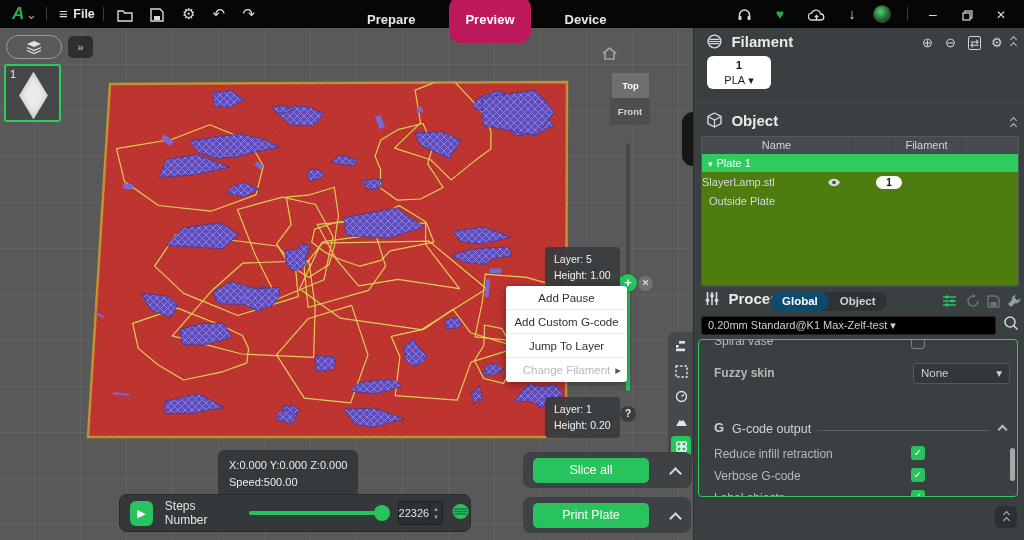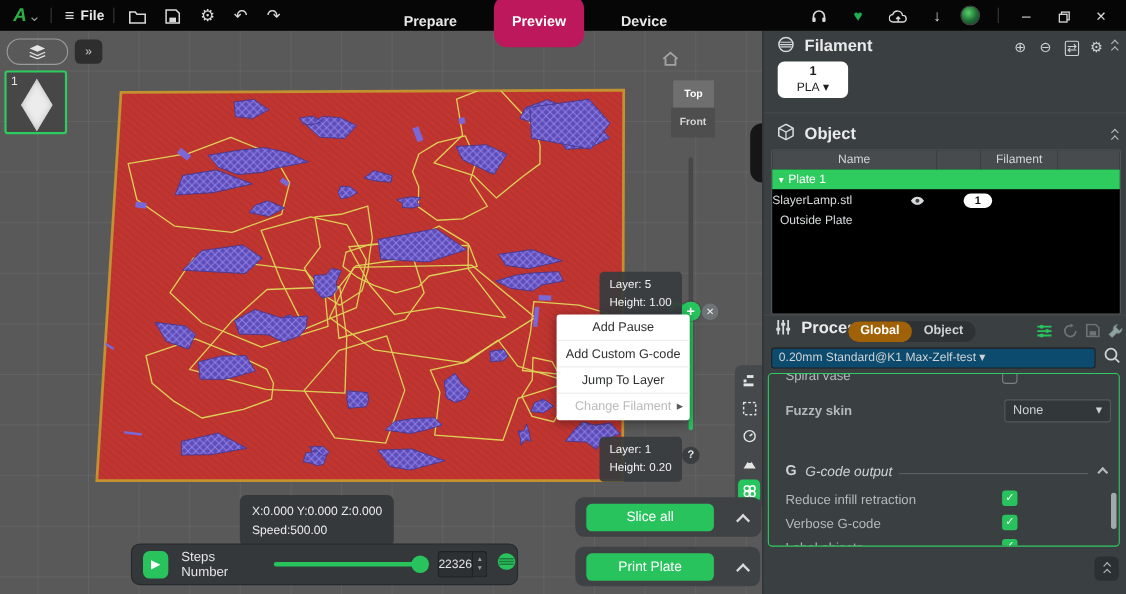--- a/index.html
+++ b/index.html
@@ -87,46 +87,46 @@
   .circ-plus::before{content:"⊕";} .circ-minus::before{content:"⊖";}
   .swap::before{content:"⇄";font-size:11px;border:1px solid #cfd3d4;border-radius:2px;padding:0 1px;}
   .gear2::before{content:"⚙";}
   .dbl-chev-up{display:inline-flex;flex-direction:column;gap:1px;}
   .dbl-chev-up i{width:5px;height:5px;border-left:1.5px solid #b9bdbe;border-top:1.5px solid #b9bdbe;transform:rotate(45deg);display:block;}
   #fil-card{left:13px;top:28px;width:64px;height:33px;background:#fff;border-radius:6px;color:#1c1c1c;text-align:center;font-size:11px;line-height:1.3;padding-top:2px;}
   #fil-card b{font-size:11.5px;}
   .sel-caret::after{content:"▾";margin-left:3px;}
   .panel-div{position:absolute;left:0;width:331px;height:1px;background:#45494b;}
   
-  #obj-box{left:7px;top:108px;width:318px;height:150px;background:#000000;border:1px solid #55595b;border-radius:2px;font-size:11px;}
+  #obj-box{left:7px;top:108px;width:318px;height:150px;background:#4d7c0f;border:1px solid #55595b;border-radius:2px;font-size:11px;}
   #obj-head{display:flex;background:#474b4e;height:17px;line-height:17px;color:#d2d5d6;}
   #obj-head div{border-right:1px solid #3c4042;text-align:center;}
   .col-name{width:150px;} .col-eye{width:40px;} .col-fil{width:70px;} .col-x{width:56px;border-right:none!important;}
   .obj-row{height:18px;line-height:18px;display:flex;align-items:center;color:#d8dadb;}
   .obj-row.selected{background:#2ecb5f;color:#fff;}
   .row-caret::before{content:"▾";font-size:9px;margin:0 4px 0 6px;}
   .fil-pill{width:26px;height:13px;background:#fff;border-radius:7px;color:#111;font-size:10px;font-weight:700;text-align:center;line-height:13px;}
   
   #scope-toggle{position:absolute;left:77px;top:2px;display:flex;background:#2e3234;border-radius:10px;overflow:hidden;height:19px;}
   .scope{font-size:11.5px;font-weight:700;padding:0 11px;line-height:19px;color:#cfd3d4;}
-  .scope.active{background:#a16207;color:#fff;border-radius:10px;}
+  .scope.active{background:#0c4a6e;color:#fff;border-radius:10px;}
   #preset-row{left:7px;top:287px;width:318px;height:20px;display:flex;align-items:center;gap:7px;}
-  #preset-select{flex:1;height:19px;background:#0c4a6e;border:1px solid #1e2122;border-radius:3px;color:#ced2d3;font-size:11px;line-height:17px;padding:0 6px;display:flex;justify-content:flex-start;align-items:center;}
+  #preset-select{flex:1;height:19px;background:#000000;border:1px solid #1e2122;border-radius:3px;color:#ced2d3;font-size:11px;line-height:17px;padding:0 6px;display:flex;justify-content:flex-start;align-items:center;}
   
   #settings-box{left:4px;top:311px;width:320px;height:158px;border:1px solid #2ecb5f;border-radius:4px;overflow:hidden;background:#3a3f41;}
   .set-row{position:absolute;left:0;width:318px;height:22px;}
   .set-label{position:absolute;left:15px;top:3px;font-size:12px;color:#b4b9ba;}
   .chk{position:absolute;left:212px;width:14px;height:14px;border-radius:3px;}
   .chk.on{background:#28c35c;color:#fff;font-size:10px;text-align:center;line-height:14px;}
   .chk.on::before{content:"✓";}
   .chk.off{border:1px solid #7c8183;background:transparent;}
   .set-select{position:absolute;left:214px;top:1px;width:97px;height:21px;background:#32373a;border:1px solid #545a5c;border-radius:3px;color:#cdd1d2;font-size:11.5px;line-height:19px;padding:0 7px;display:flex;justify-content:space-between;align-items:center;}
   #grp-row{position:absolute;left:0;top:78px;width:318px;height:22px;}
   #grp-g{position:absolute;left:15px;top:2px;font-weight:700;font-size:13px;color:#cfd3d4;}
-  #grp-label{position:absolute;left:33px;top:4px;font-size:12.5px;color:#cfd3d4;font-style:italic;}
+  #grp-label{position:absolute;left:33px;top:4px;font-size:12.5px;color:#cfd3d4;}
   #grp-line{position:absolute;left:118px;top:12px;width:172px;height:1px;background:#5a5f61;}
   #grp-chev{position:absolute;left:300px;top:8px;width:7px;height:7px;border-left:2px solid #b6babb;border-top:2px solid #b6babb;transform:rotate(45deg);}
   #set-scrollbar{position:absolute;left:311px;top:108px;width:5px;height:33px;background:#a3a8a9;border-radius:3px;}
   #panel-collapse{left:301px;top:478px;width:22px;height:22px;background:#2b3032;border-radius:5px;display:flex;align-items:center;justify-content:center;}
 </style>
 </head>
 <body>
 
 <div id="topbar">
   <span id="logo">A</span>

